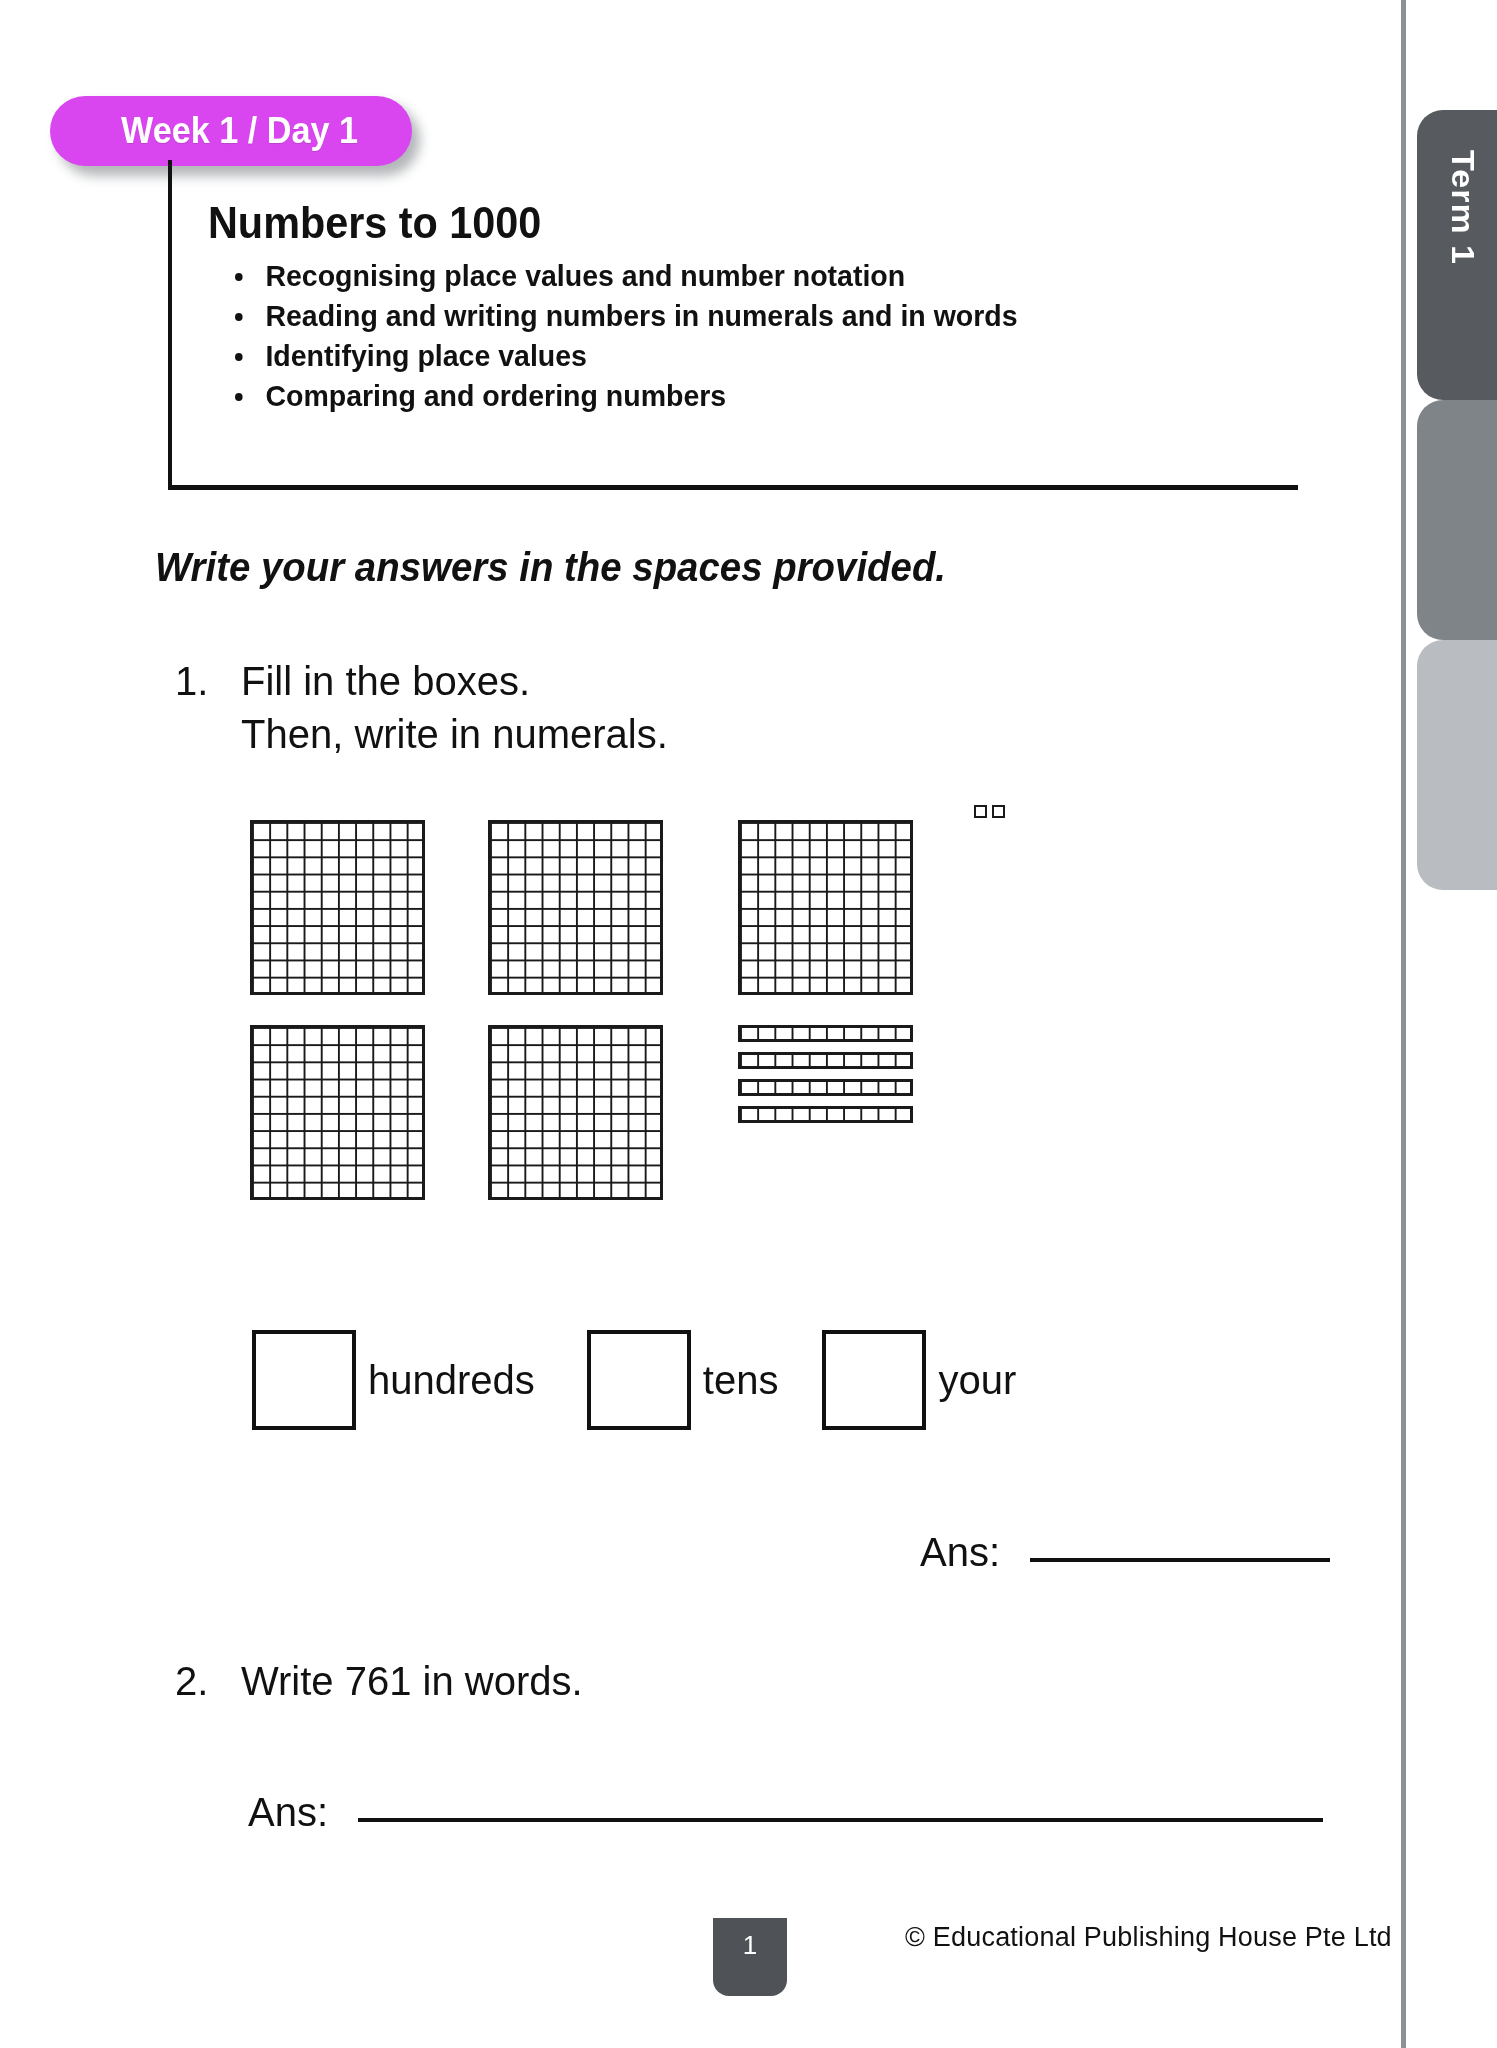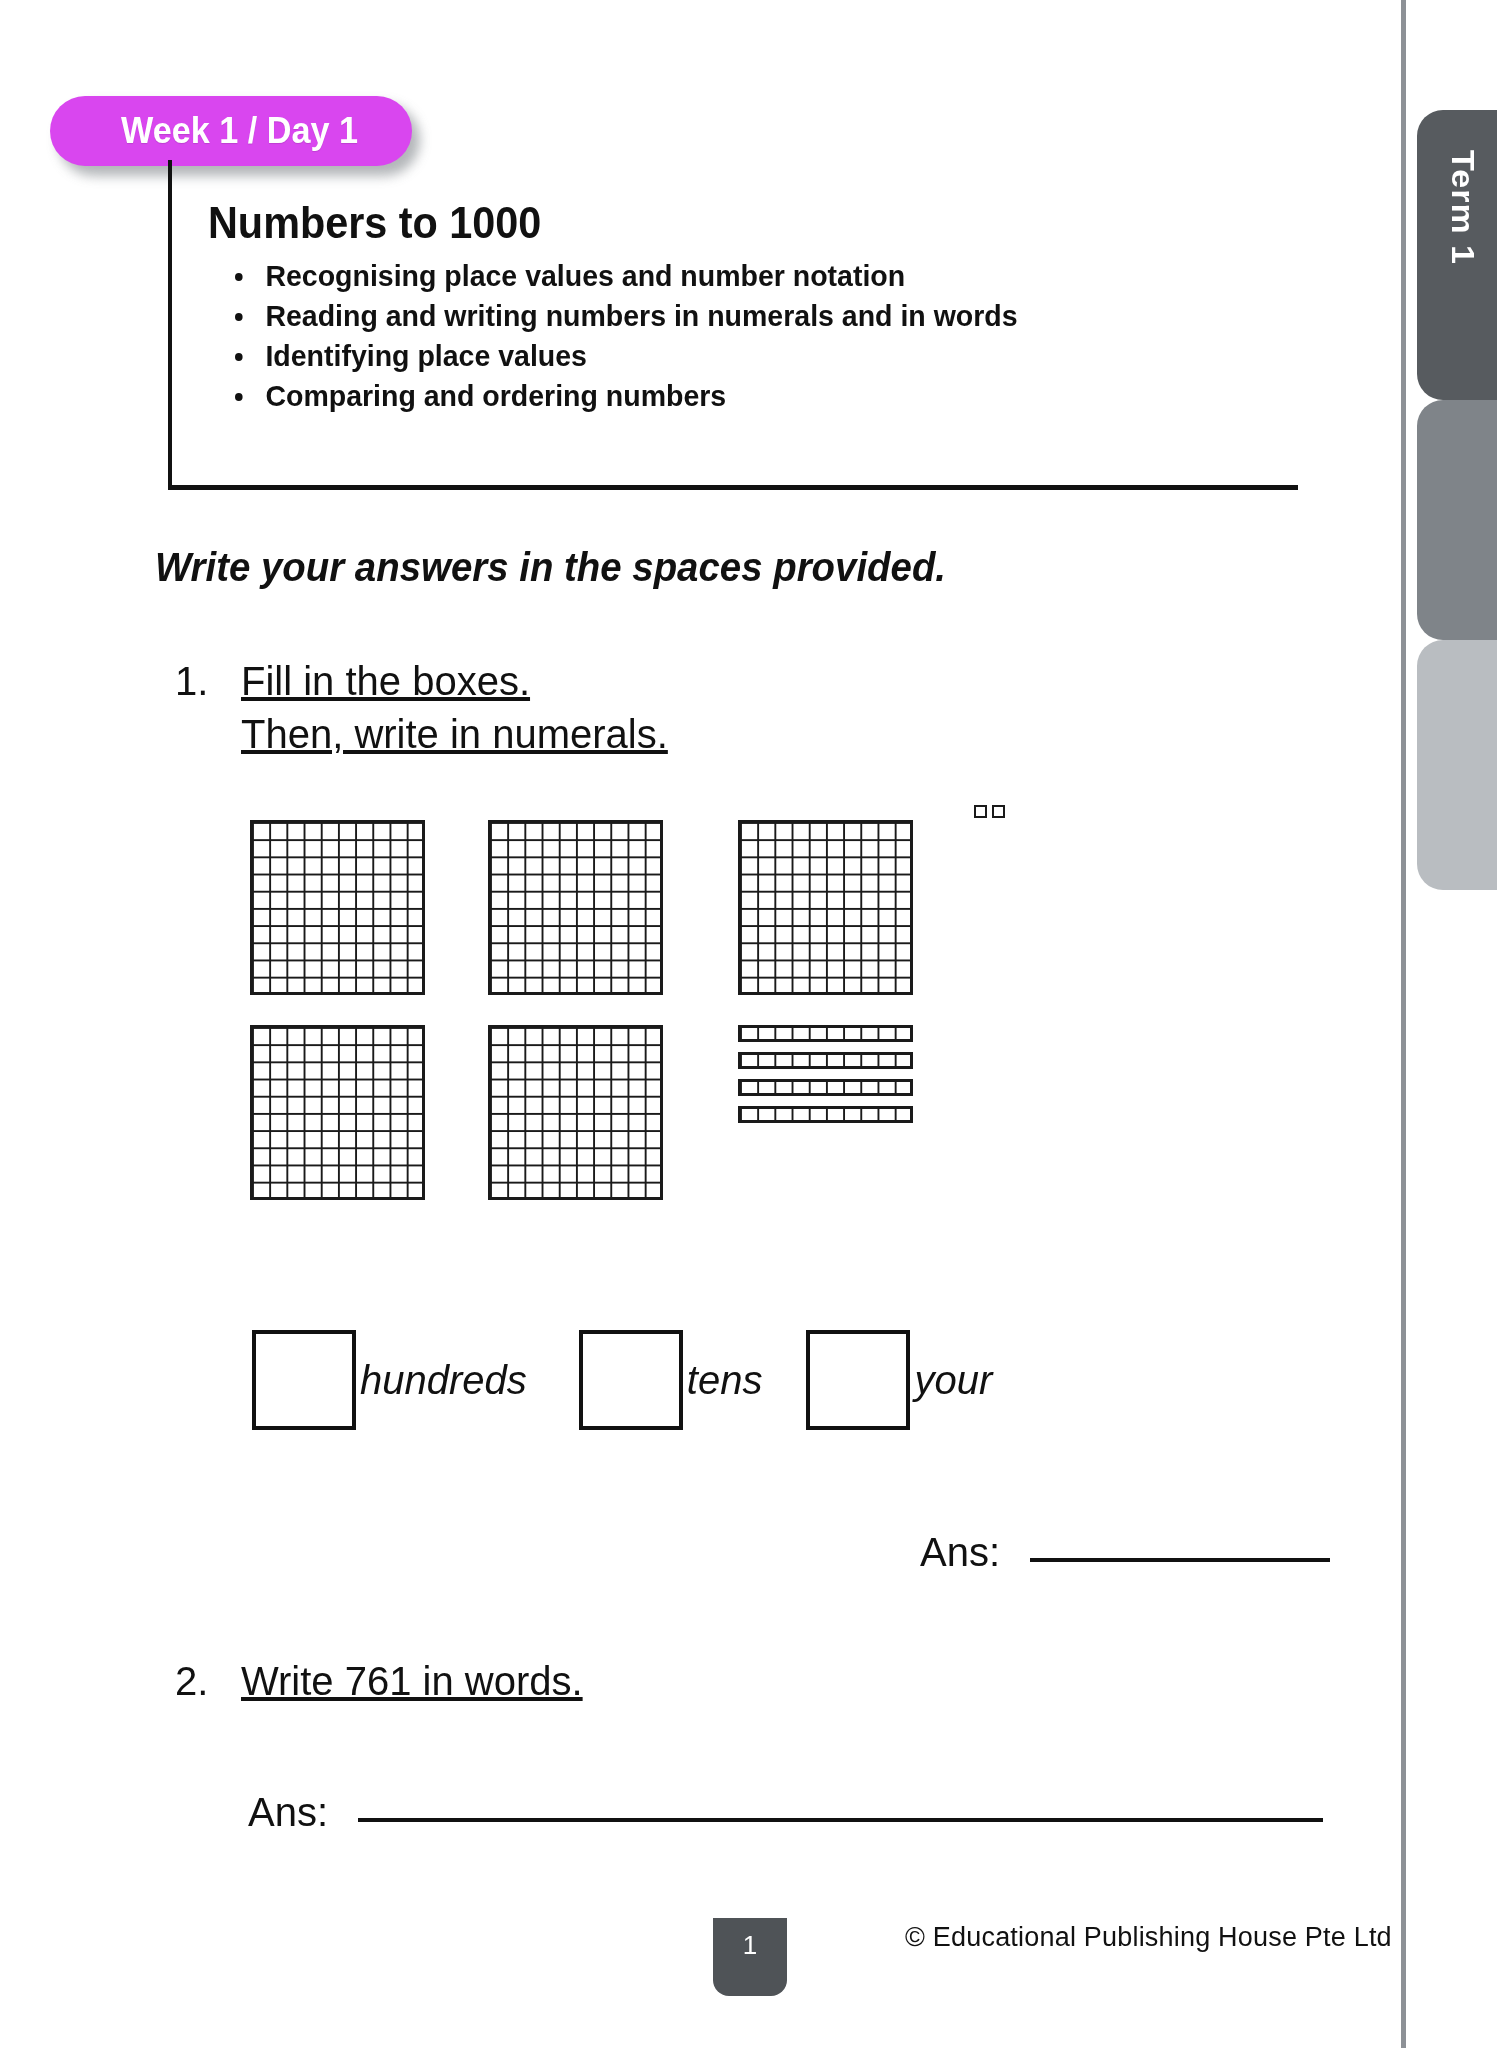--- a/index.html
+++ b/index.html
@@ -166,21 +166,21 @@
   .q {
     position: absolute;
     display: flex;
     font-size: 40px;
     line-height: 1.33;
   }
   .q-num {
     width: 66px;
     flex: 0 0 66px;
   }
-  .q-body { white-space: pre-line; text-decoration: underline; }
+  .q-body { white-space: pre-line; }
 
   .q1 { left: 175px; top: 655px; }
   .q2 { left: 175px; top: 1655px; }
 
   
   .blocks {
     position: absolute;
     left: 250px;
     top: 820px;
   }
@@ -227,21 +227,21 @@
     display: flex;
     align-items: center;
   }
   .pv-box {
     width: 104px;
     height: 100px;
     border: 4px solid #111111;
     box-sizing: border-box;
     background: #ffffff;
   }
-  .pv-label { margin-left: 4px; font-style: italic; }
+  .pv-label { margin-left: 12px; }
   .pv-gap-a { width: 52px; }
   .pv-gap-b { width: 44px; }
 
   
   .ans {
     position: absolute;
     display: flex;
     align-items: baseline;
     font-size: 40px;
     gap: 16px;

